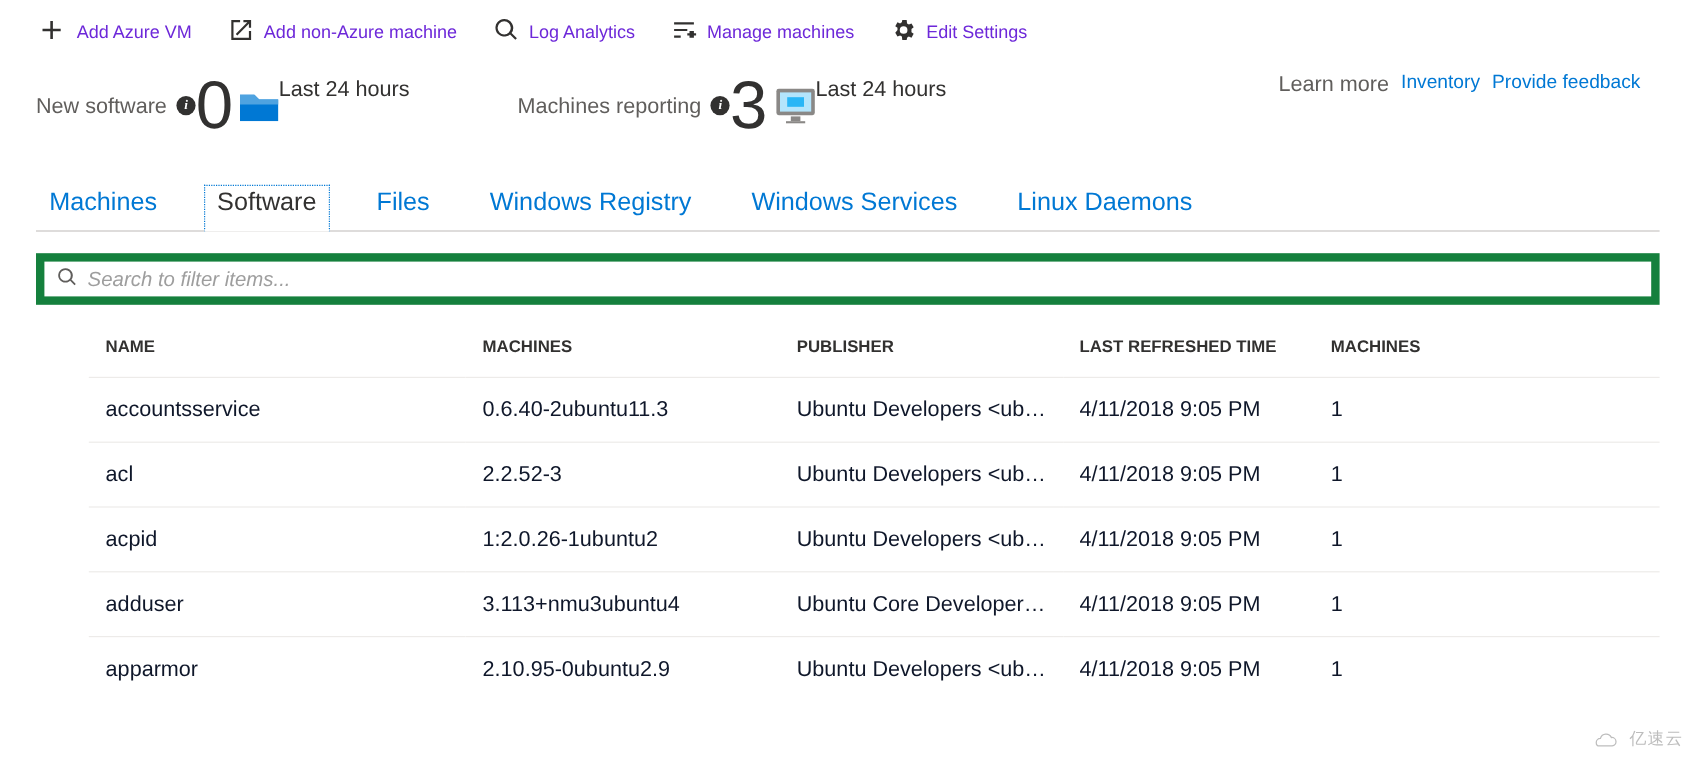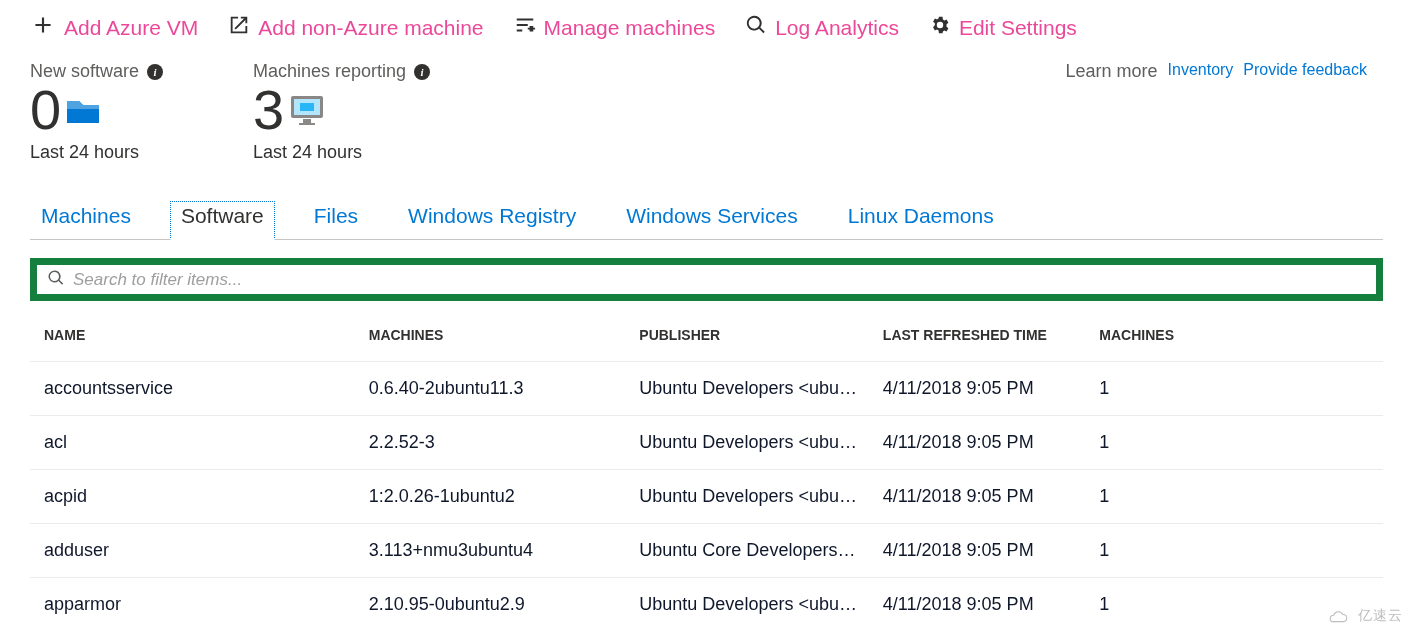--- a/index.html
+++ b/index.html
@@ -15,33 +15,33 @@
     .toolbar {
       display: flex;
       align-items: center;
       gap: 30px;
       padding: 12px 30px 18px;
     }
     .toolbar-item {
       display: flex;
       align-items: center;
       gap: 8px;
-      font-size: 21px;
-      color: #ec4899;
+      font-size: 15px;
+      color: #6d28d9;
       cursor: pointer;
     }
     .toolbar-item svg { width: 22px; height: 22px; fill: #323130; }
     .toolbar-item .plus-icon svg { width: 26px; height: 26px; }
 
     
     .stats-row {
       display: flex;
       padding: 0 30px 10px;
     }
-    .stat-block { display: flex; flex-direction: column; margin-right: 90px; }
+    .stat-block { display: flex; margin-right: 90px; }
     .stat-label-row { display: flex; align-items: center; gap: 8px; color: #605e5c; font-size: 18px; }
     .info-dot {
       width: 16px; height: 16px; border-radius: 50%;
       background: #323130; color: #fff; font-size: 11px; font-weight: bold;
       display: flex; align-items: center; justify-content: center;
       font-style: italic; font-family: Georgia, serif;
     }
     .stat-value-row { display: flex; align-items: center; gap: 6px; }
     .stat-value { font-size: 56px; font-weight: 300; line-height: 1; }
     .stat-sub { color: #323130; font-size: 18px; margin-top: 4px; }
@@ -71,21 +71,21 @@
       border: 7px solid #15803d; padding: 4px 10px; width: 100%;
     }
     .search-box input {
       border: none; outline: none; flex: 1; font-size: 17px;
       font-style: italic; color: #605e5c; background: transparent;
     }
     .search-box input::placeholder { color: #9e9e9e; font-style: italic; }
     .search-box svg { width: 18px; height: 18px; fill: #605e5c; }
 
     
-    .data-wrap { padding: 0 30px; }
+    .data-wrap { padding: 0 30px; margin-left: 44px; }
     table { width: 100%; border-collapse: collapse; table-layout: fixed; }
     th {
       text-align: left; font-size: 14px; font-weight: 700;
       padding: 18px 8px 18px 14px; color: #323130;
     }
     td {
       padding: 16px 8px 16px 14px; font-size: 18px; color: #0f172a;
       border-top: 1px solid #edebe9;
       white-space: nowrap; overflow: hidden; text-overflow: ellipsis;
     }
@@ -123,32 +123,32 @@
     <span>
       <svg viewBox="0 0 24 24">
           <path d="M14 3v2h3.59L7.05 15.54l1.41 1.41L19 6.41V10h2V3h-7zM5 5h6V3H3v18h18v-8h-2v6H5V5z"></path>
         </svg>
     </span>
     <span>Add non-Azure machine</span>
   </div>
   <div class="toolbar-item">
     <span>
       <svg viewBox="0 0 24 24">
+          <path d="M10 2a8 8 0 105.29 14.03l4.84 4.84 1.41-1.41-4.84-4.84A8 8 0 0010 2zm0 2a6 6 0 110 12 6 6 0 010-12z"></path>
+        </svg>
+    </span>
+    <span>Log Analytics</span>
+  </div>
+  <div class="toolbar-item">
+    <span>
+      <svg viewBox="0 0 24 24">
           <path d="M3 17h6v2H3v-2zm0-6h12v2H3v-2zm0-6h18v2H3V5zm14 10v-2h4v2h-4zm-2 2h2v2h4v-2h2v-2h-8v2z"></path>
         </svg>
     </span>
     <span>Manage machines</span>
-  </div>
-  <div class="toolbar-item">
-    <span>
-      <svg viewBox="0 0 24 24">
-          <path d="M10 2a8 8 0 105.29 14.03l4.84 4.84 1.41-1.41-4.84-4.84A8 8 0 0010 2zm0 2a6 6 0 110 12 6 6 0 010-12z"></path>
-        </svg>
-    </span>
-    <span>Log Analytics</span>
   </div>
   <div class="toolbar-item">
     <span>
       <svg viewBox="0 0 24 24">
           <path d="M19.14 12.94a7.49 7.49 0 000-1.88l2.03-1.58-2-3.46-2.39.96a7.36 7.36 0 00-1.63-.94L14.8 3h-4l-.35 2.04c-.58.23-1.12.54-1.63.94l-2.39-.96-2 3.46 2.03 1.58a7.49 7.49 0 000 1.88L4.43 14.5l2 3.46 2.39-.96c.5.4 1.05.71 1.63.94L10.8 21h4l.35-2.04c.58-.23 1.12-.54 1.63-.94l2.39.96 2-3.46-2.03-1.58zM12 15.5A3.5 3.5 0 1112 8.5a3.5 3.5 0 010 7z"></path>
         </svg>
     </span>
     <span>Edit Settings</span>
   </div>
 </div>

